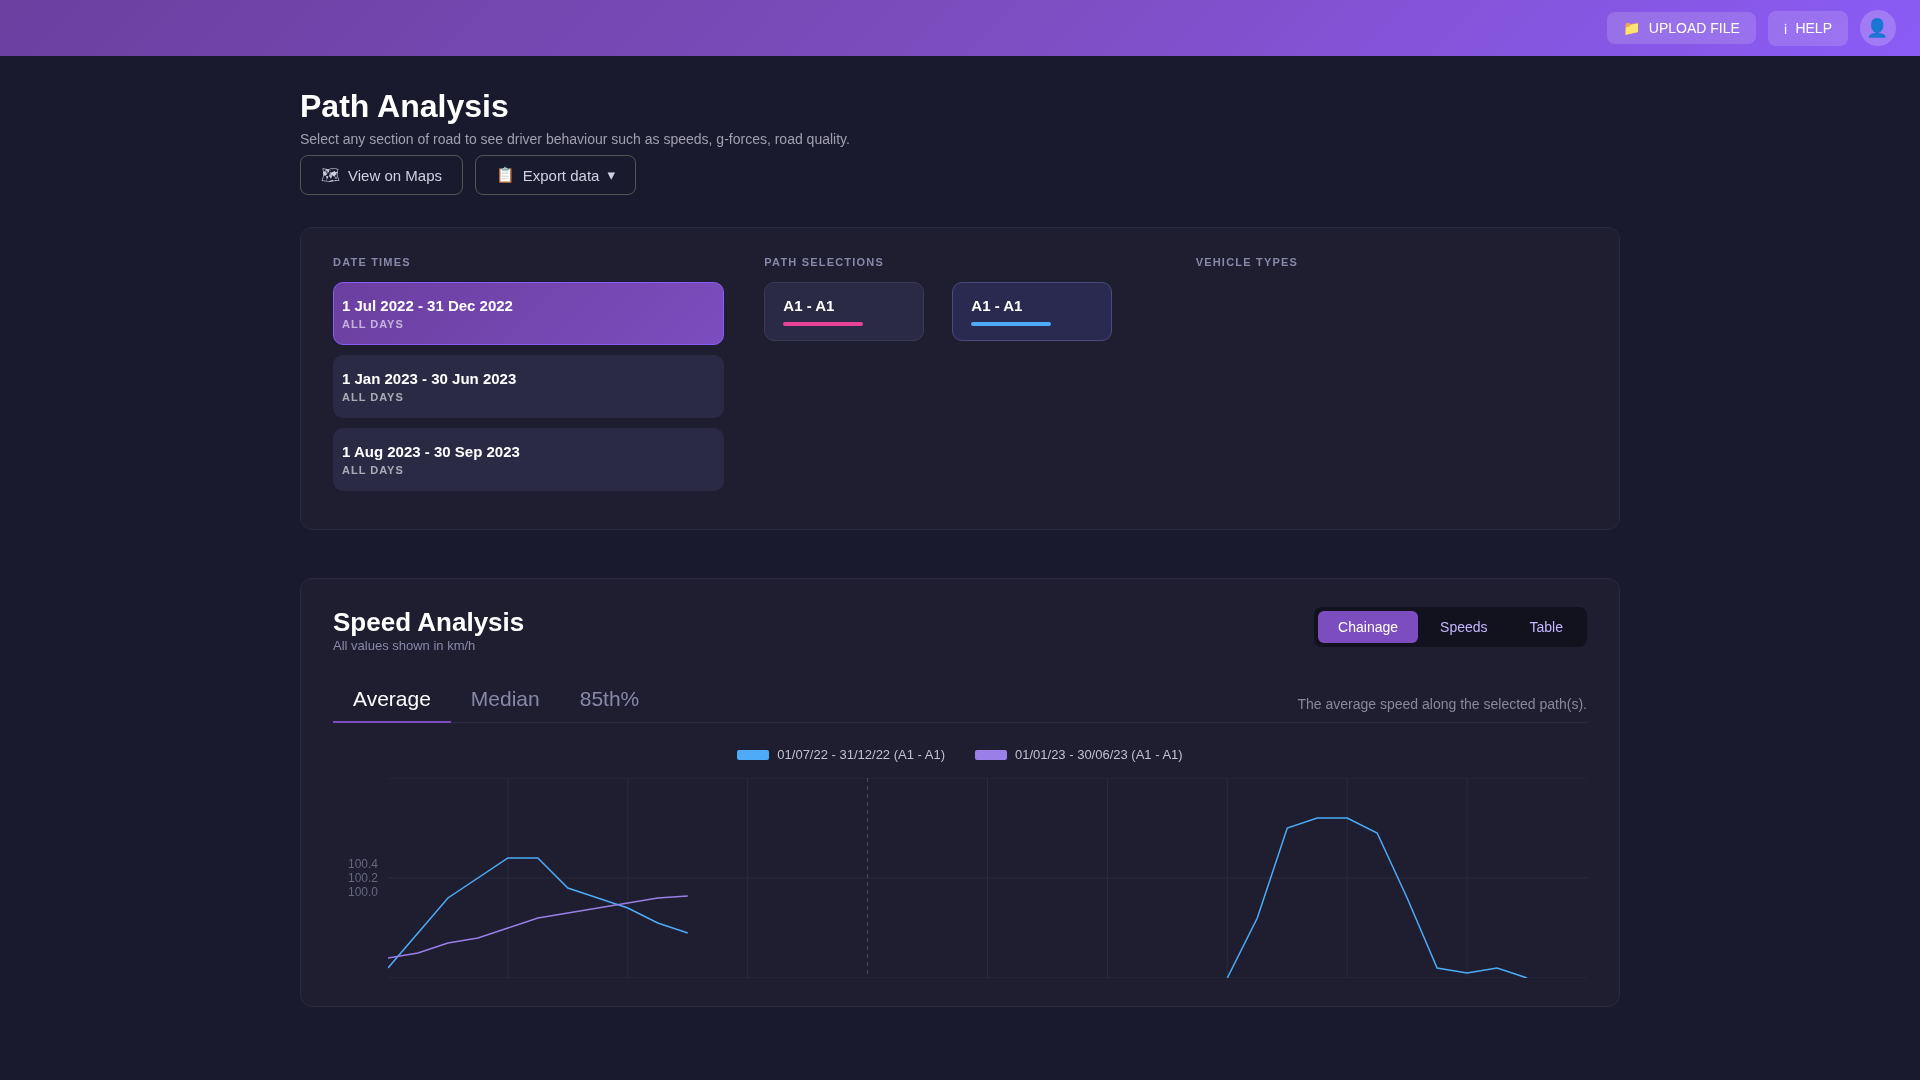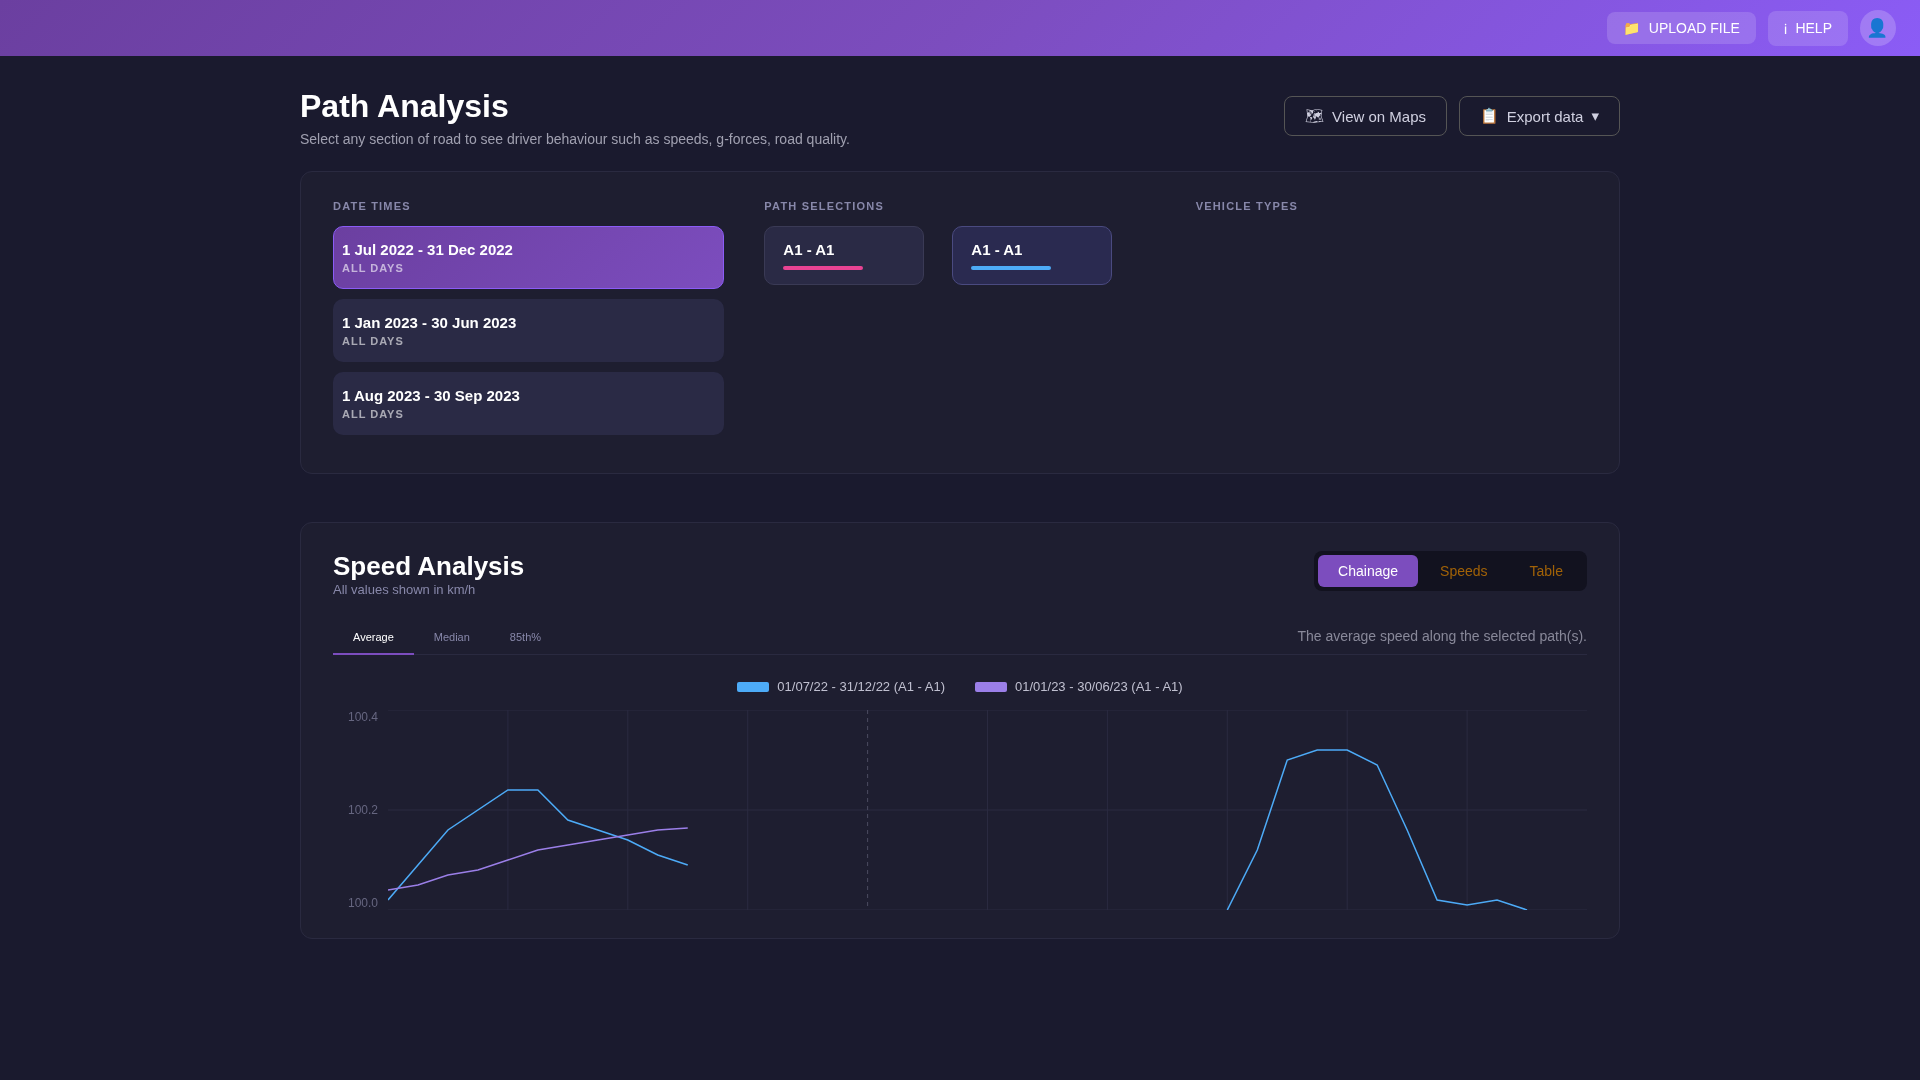--- a/index.html
+++ b/index.html
@@ -55,21 +55,22 @@
       padding: 32px 40px;
       max-width: 1400px;
       margin: 0 auto;
     }
 
     
     .page-header {
       display: flex;
       justify-content: space-between;
       align-items: flex-start;
-      margin-bottom: 24px;
+      margin-bottom: 32px;
+      flex-direction: column;
     }
     .page-title-area h1 {
       font-size: 32px;
       font-weight: 700;
       color: #ffffff;
       margin-bottom: 6px;
     }
     .page-title-area p {
       font-size: 14px;
       color: #a0a0b0;
@@ -245,21 +246,21 @@
       padding: 4px;
       gap: 2px;
     }
     .view-tab {
       padding: 8px 20px;
       border-radius: 6px;
       border: none;
       cursor: pointer;
       font-size: 14px;
       font-weight: 500;
-      color: #a16207;
+      color: #c4b5fd;
       background: transparent;
     }
     .view-tab.active {
       background: #7c4dbe;
       color: white;
     }
 
     
     .sub-tabs {
       display: flex;
@@ -272,21 +273,21 @@
     .sub-tabs-left {
       display: flex;
       gap: 0;
     }
     .sub-tab {
       padding: 10px 20px;
       background: transparent;
       border: none;
       color: #8888aa;
       cursor: pointer;
-      font-size: 11px;
+      font-size: 21px;
       border-bottom: 2px solid transparent;
       margin-bottom: -1px;
     }
     .sub-tab.active {
       color: #ffffff;
       border-bottom-color: #7c4dbe;
     }
     .speed-description {
       font-size: 14px;
       color: #888899;
@@ -322,21 +323,21 @@
       margin-top: 10px;
     }
     .chart-y-axis {
       position: absolute;
       left: 0;
       top: 0;
       bottom: 0;
       width: 55px;
       display: flex;
       flex-direction: column;
-      justify-content: space-between;
+      justify-content: center;
       align-items: flex-end;
       padding-right: 10px;
       font-size: 12px;
       color: #666680;
     }
     .chart-area {
       position: absolute;
       left: 55px;
       right: 0;
       top: 0;

